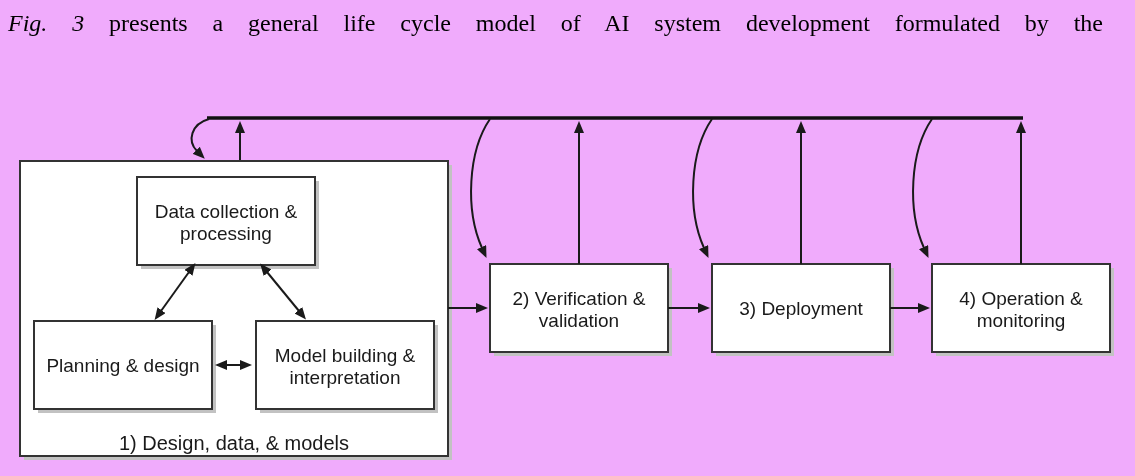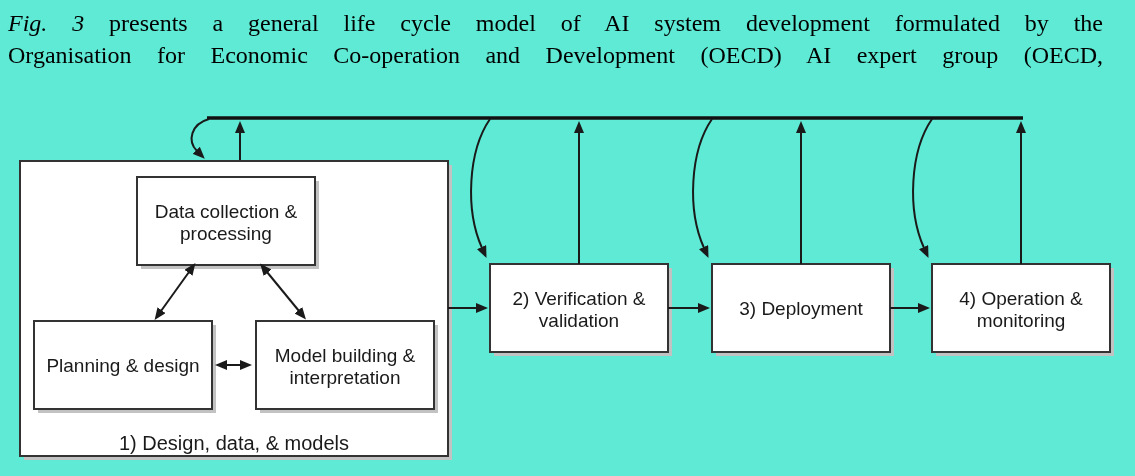--- a/index.html
+++ b/index.html
@@ -1,21 +1,21 @@
 <!DOCTYPE html>
 <html><head>
 <meta charset="utf-8">
 <style>
   * { margin: 0; padding: 0; box-sizing: border-box; }
   html, body { background: #ffffff; }
   .page {
     position: relative;
     width: 1135px;
     height: 476px;
-    background: #5eead4;
+    background: #f0abfc;
     overflow: hidden;
     font-family: "Liberation Serif", serif;
   }
   .caption {
     position: absolute;
     left: 8px;
     top: 7px;
     width: 1095px;
     font-size: 24px;
     line-height: 32px;
@@ -50,21 +50,20 @@
   .arrow-line { stroke: #1a1a1a; stroke-width: 2; fill: none; }
   .bus-line { stroke: #111111; stroke-width: 3.5; fill: none; }
 </style>
 </head>
 <body>
 
 <div class="page">
 
   <div class="caption">
     <div class="cap-line justify"><span class="fig-label">Fig. 3</span> <span>presents a general life cycle model of AI system development formulated by the</span></div>
-    <div class="cap-line justify">Organisation for Economic Co-operation and Development (OECD) AI expert group (OECD,</div>
   </div>
 
   <svg class="diagram-svg" width="1135" height="476" viewBox="0 0 1135 476">
     <defs>
       <marker id="arrow" viewBox="0 0 12 10" markerWidth="12" markerHeight="10" refX="1" refY="5" orient="auto-start-reverse" markerUnits="userSpaceOnUse">
         <path d="M0,0 L12,5 L0,10 z" fill="#1a1a1a"></path>
       </marker>
     </defs>
 
     <rect class="box-shadow-rect" x="24" y="165" width="428" height="295"></rect>

